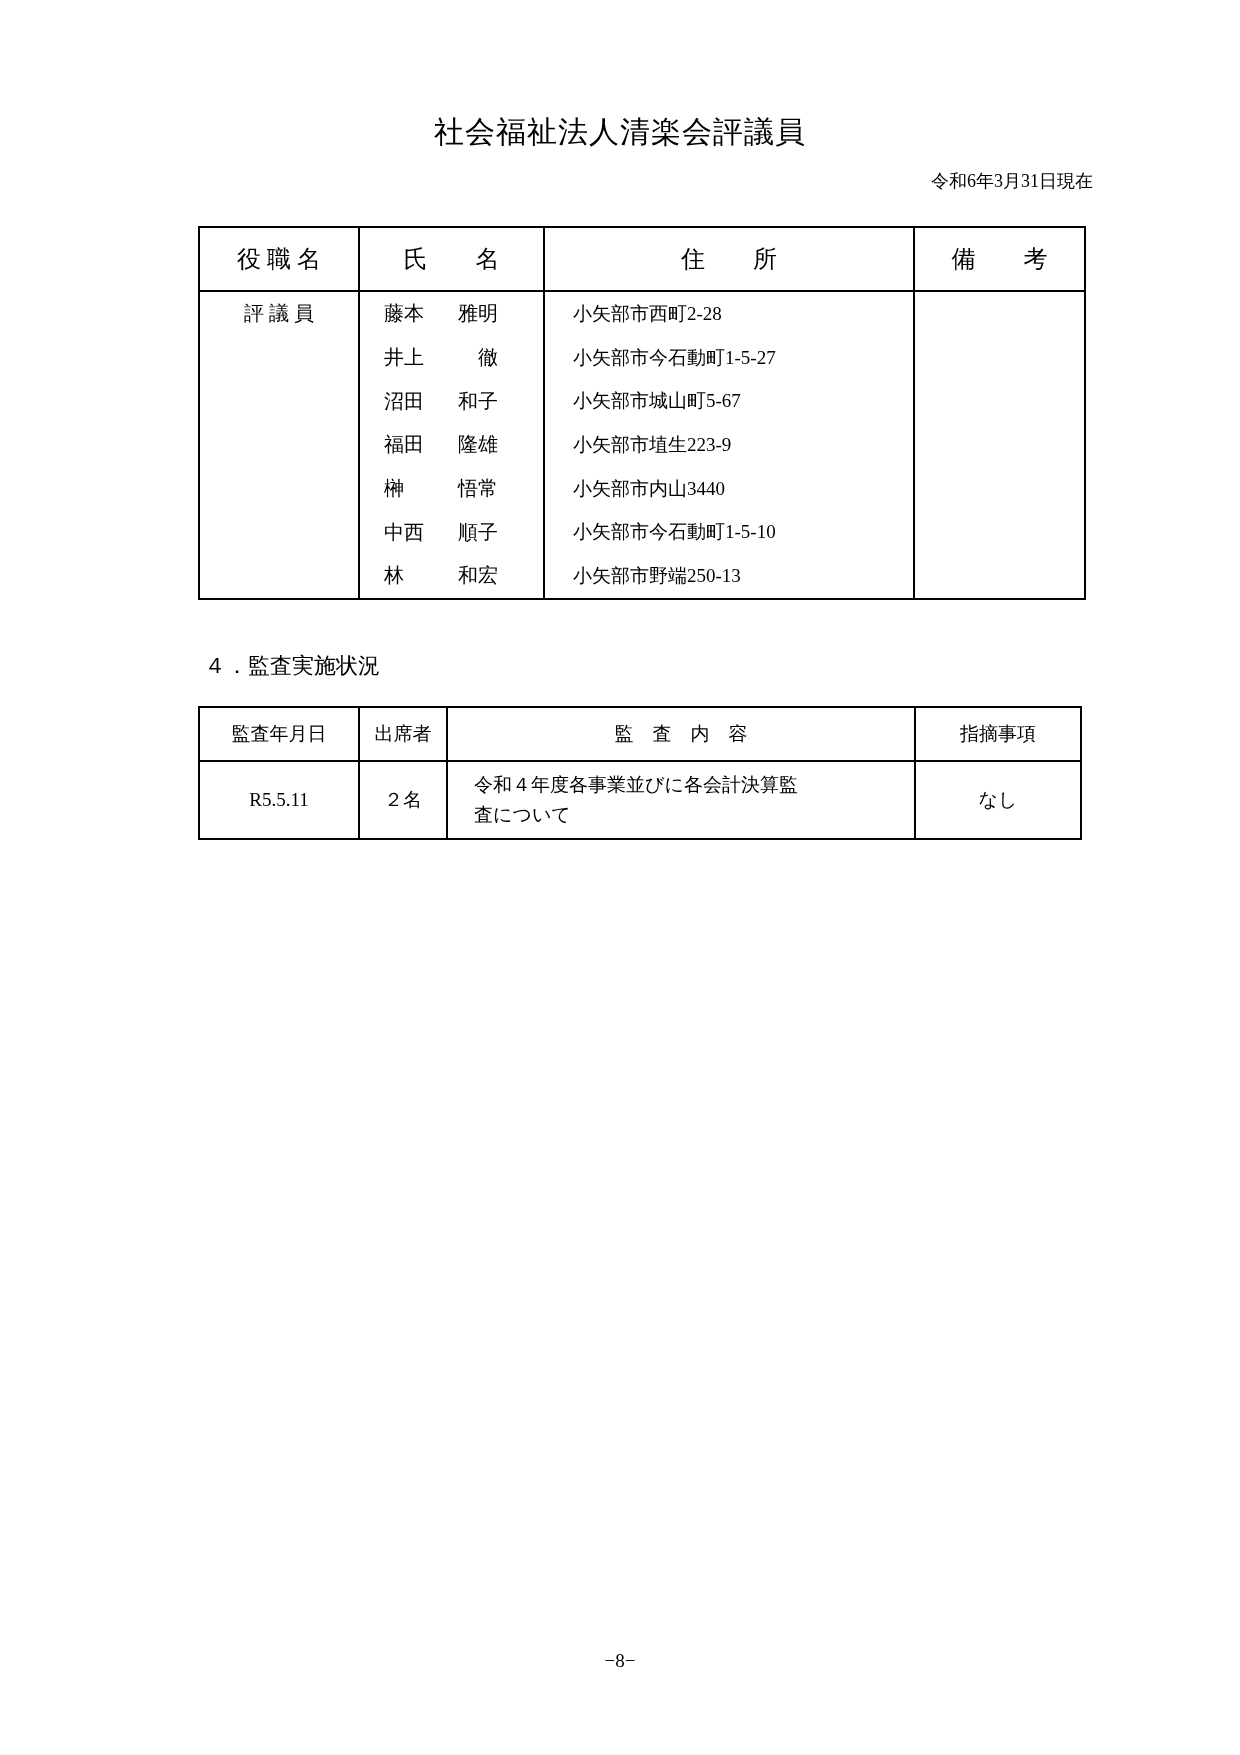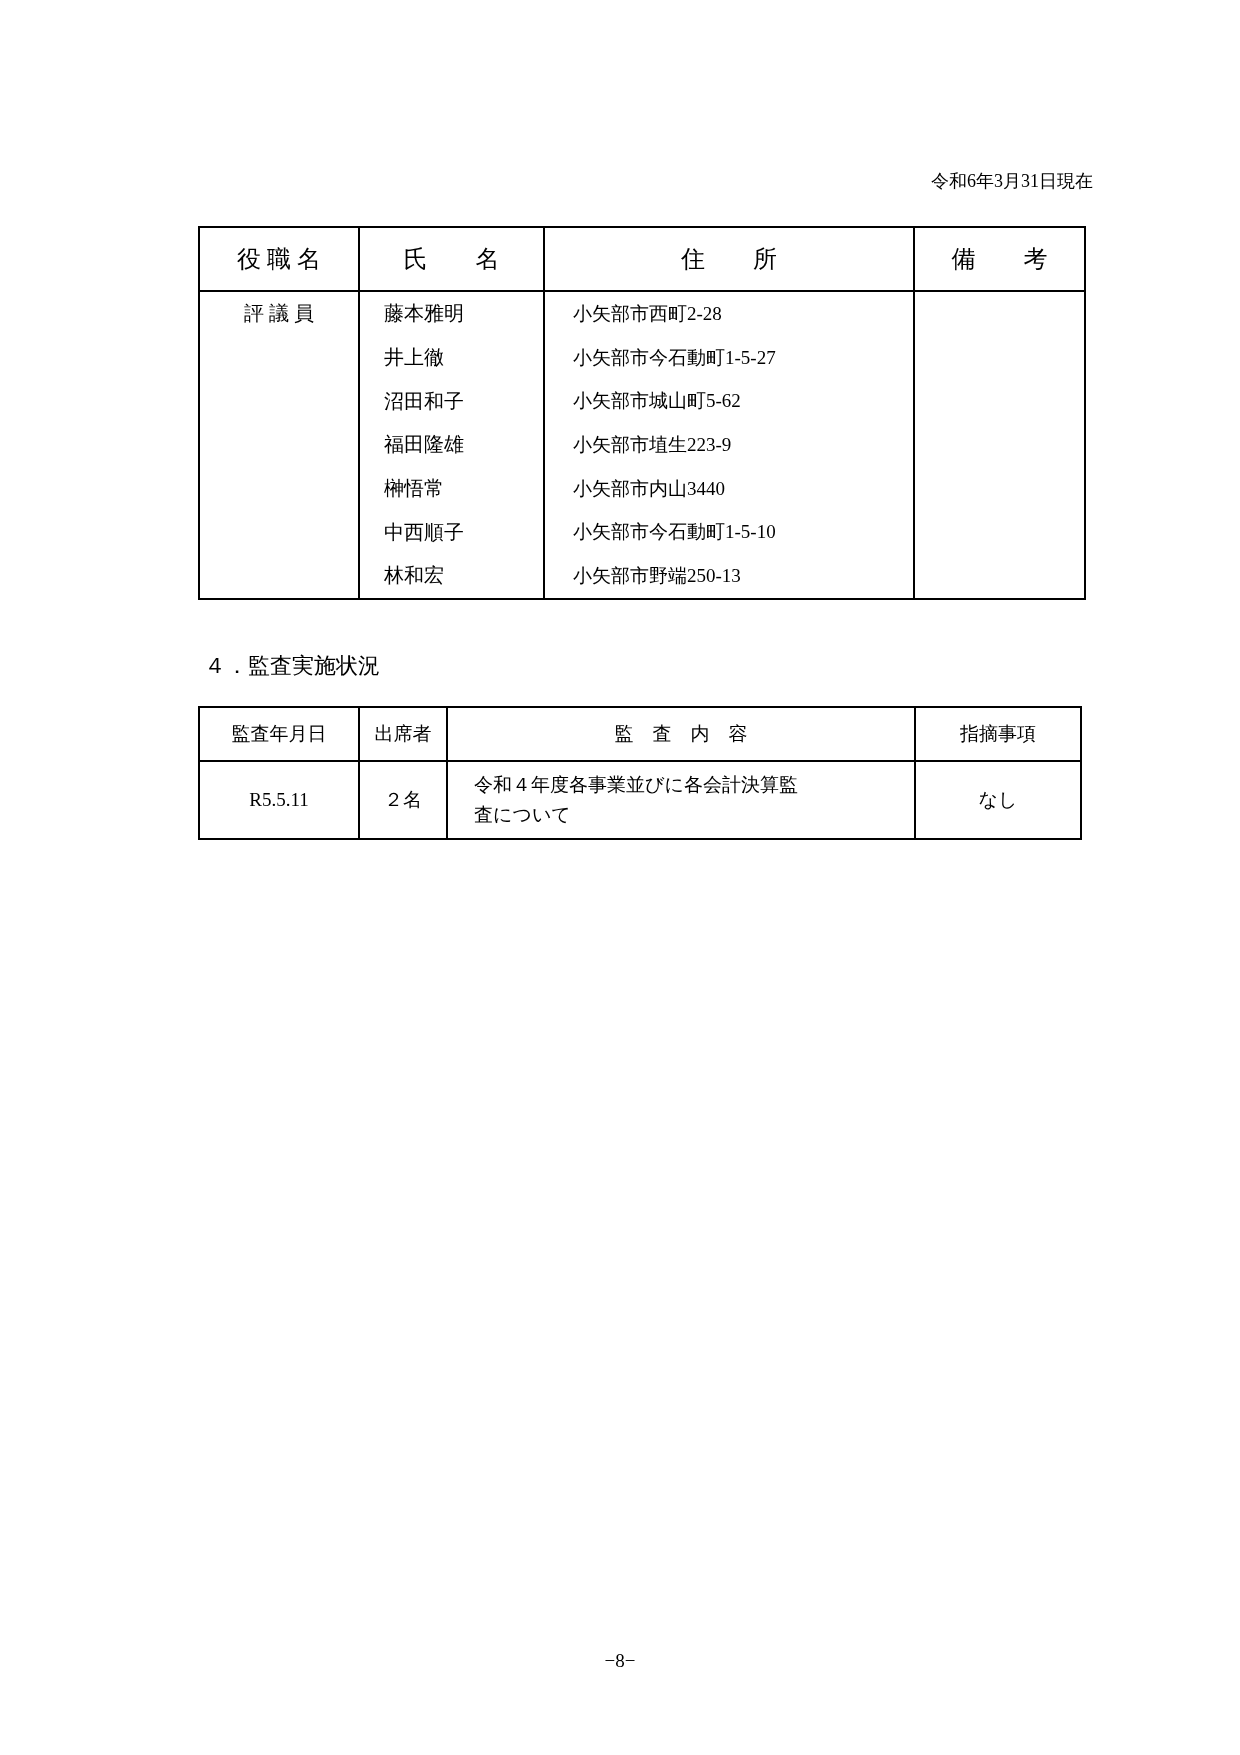--- a/index.html
+++ b/index.html
@@ -36,21 +36,21 @@
     font-size:24px; font-weight:normal;
     text-align:center; vertical-align:middle;border-radius:24px;
   }
   .t1 td { vertical-align:top; padding:0; }
   .line {
     height:43.7px;
     display:flex; align-items:center;
     font-size:20px;
   }
   .pos-line { justify-content:center; }
-  .name-line { padding-left:24px; padding-right:45px; }
+  .name-line { padding-left:24px; padding-right:45px; justify-content:space-between; }
   .addr-line { padding-left:28px; font-size:19px; }
   
   .sec-heading {
     position:absolute; top:651px; left:204px;
     font-size:22px;
   }
   
   .t2 {
     position:absolute; top:706px; left:198px;
     width:882px;
@@ -72,20 +72,21 @@
     position:absolute; top:1650px; left:0; width:100%;
     text-align:center;
     font-size:19px;
   }
 </style>
 </head>
 <body>
 
 <div class="page">
 
+  <div class="doc-title">社会福祉法人清楽会評議員</div>
 
   <div class="date-note">令和6年3月31日現在</div>
 
   <table class="t1">
     <colgroup>
       <col style="width:160px">
         <col style="width:185px">
         <col style="width:370px">
         <col style="width:171px">
     </colgroup>
@@ -128,21 +129,21 @@
               <span>順子</span>
             </div>
           <div class="line name-line">
               <span>林</span>
               <span>和宏</span>
             </div>
         </td>
         <td>
           <div class="line addr-line">小矢部市西町2-28</div>
           <div class="line addr-line">小矢部市今石動町1-5-27</div>
-          <div class="line addr-line">小矢部市城山町5-62</div>
+          <div class="line addr-line">小矢部市城山町5-67</div>
           <div class="line addr-line">小矢部市埴生223-9</div>
           <div class="line addr-line">小矢部市内山3440</div>
           <div class="line addr-line">小矢部市今石動町1-5-10</div>
           <div class="line addr-line">小矢部市野端250-13</div>
         </td>
         <td></td>
       </tr>
     </tbody>
   </table>
 

